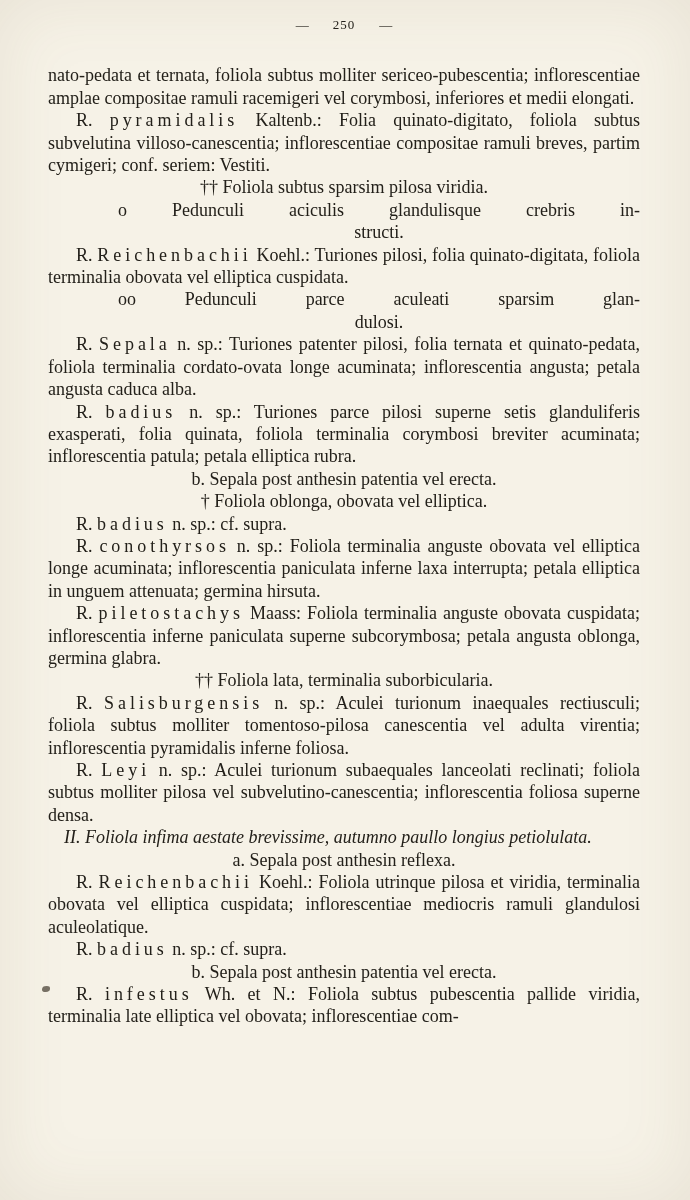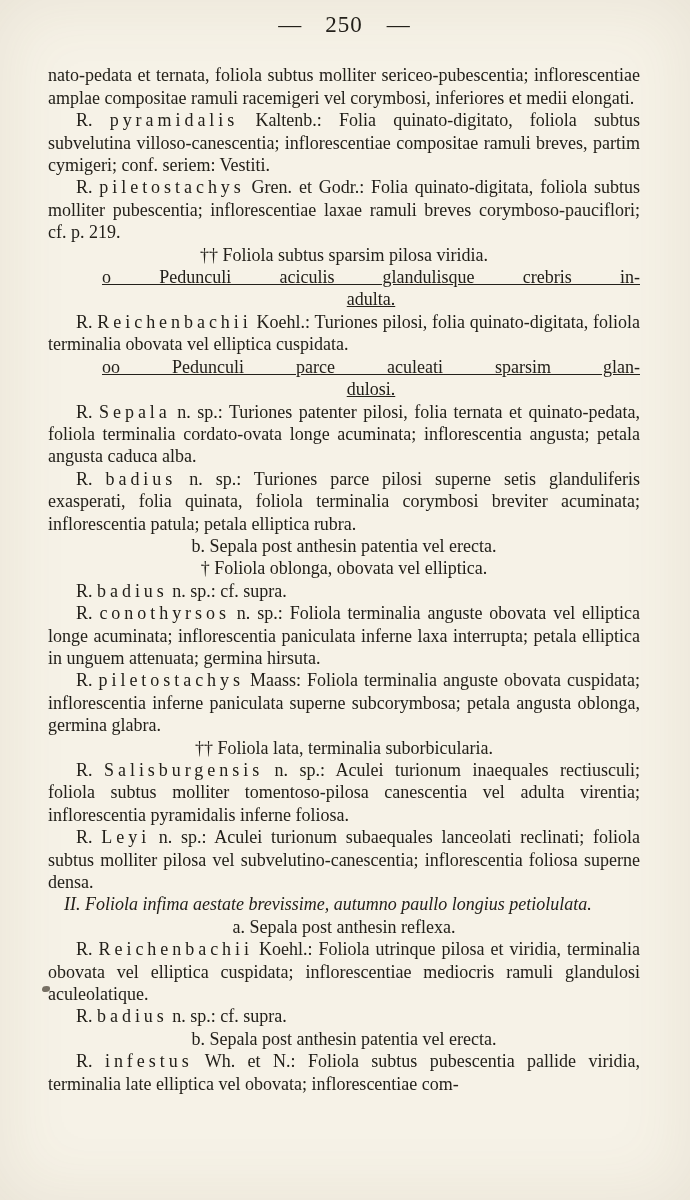--- a/index.html
+++ b/index.html
@@ -12,51 +12,50 @@
     font-family: "Liberation Serif", "DejaVu Serif", serif;
     color: #23201a;
   }
   .scan-page {
     position: absolute; inset: 0;
     padding: 14px 50px 0 48px;
     font-size: 18px;
     line-height: 22.4px;
     box-shadow: inset 0 0 70px rgba(120,100,60,0.10);
   }
-  .header { text-align: center; font-size: 23px; margin-bottom: 17px; }
+  .header { text-align: center; font-size: 13px; margin-bottom: 17px; }
   .header .num { display: inline-block; margin: 0 24px; letter-spacing: 1px; }
   p { margin: 0; padding: 0; text-align: justify; text-indent: 28px; }
   p.continuation { text-indent: 0; margin-top: 28px; }
   p.center { text-align: center; text-indent: 0; }
   p.section { font-style: italic; padding-left: 52px; text-indent: -36px; }
   .spaced { letter-spacing: 0.22em; }
-  .note { margin-left: 54px; text-decoration: underline; }
+  .note { margin-left: 70px; }
   .note-l1 { text-align: justify; text-align-last: justify; }
   .note-l2 { text-align: center; }
   .ink-speck {
     position: absolute; left: 42px; top: 986px;
     width: 8px; height: 6px; background: #575043;
     border-radius: 60% 40% 55% 45%; opacity: .8;
   }
 </style>
 </head>
 <body>
 
 <div class="scan-page">
   <div class="header">
     <span>—</span><span class="num">250</span><span>—</span>
   </div>
   <div>
       <p class="continuation"><span>nato-pedata et ternata, foliola subtus molliter sericeo-pubescentia; inflorescentiae amplae compositae ramuli racemigeri vel corymbosi, inferiores et medii elongati.</span></p>
       <p class="species"><span>R. </span><span class="spaced">pyramidalis</span><span> Kaltenb.: Folia quinato-digitato, foliola subtus subvelutina villoso-canescentia; inflorescentiae compositae ramuli breves, partim cymigeri; conf. seriem: Vestiti.</span></p>
-      <p class="species"><span>R. </span><span class="spaced">piletostachys</span><span> Gren. et Godr.: Folia quinato-digitata, foliola subtus molliter pubescentia; inflorescentiae laxae ramuli breves corymboso-pauciflori; cf. p. 219.</span></p>
       <p class="center"><span>†† Foliola subtus sparsim pilosa viridia.</span></p>
       <div class="note">
         <div class="note-l1">o Pedunculi aciculis glandulisque crebris in-</div>
-        <div class="note-l2">adulta.</div>
+        <div class="note-l2">structi.</div>
       </div>
       <p class="species"><span>R. </span><span class="spaced">Reichenbachii</span><span> Koehl.: Turiones pilosi, folia quinato-digitata, foliola terminalia obovata vel elliptica cuspidata.</span></p>
       <div class="note">
         <div class="note-l1">oo Pedunculi parce aculeati sparsim glan-</div>
         <div class="note-l2">dulosi.</div>
       </div>
       <p class="species"><span>R. </span><span class="spaced">Sepala</span><span> n. sp.: Turiones patenter pilosi, folia ternata et quinato-pedata, foliola terminalia cordato-ovata longe acuminata; inflorescentia angusta; petala angusta caduca alba.</span></p>
       <p class="species"><span>R. </span><span class="spaced">badius</span><span> n. sp.: Turiones parce pilosi superne setis glanduliferis exasperati, folia quinata, foliola terminalia corymbosi breviter acuminata; inflorescentia patula; petala elliptica rubra.</span></p>
       <p class="center"><span>b. Sepala post anthesin patentia vel erecta.</span></p>
       <p class="center"><span>† Foliola oblonga, obovata vel elliptica.</span></p>

